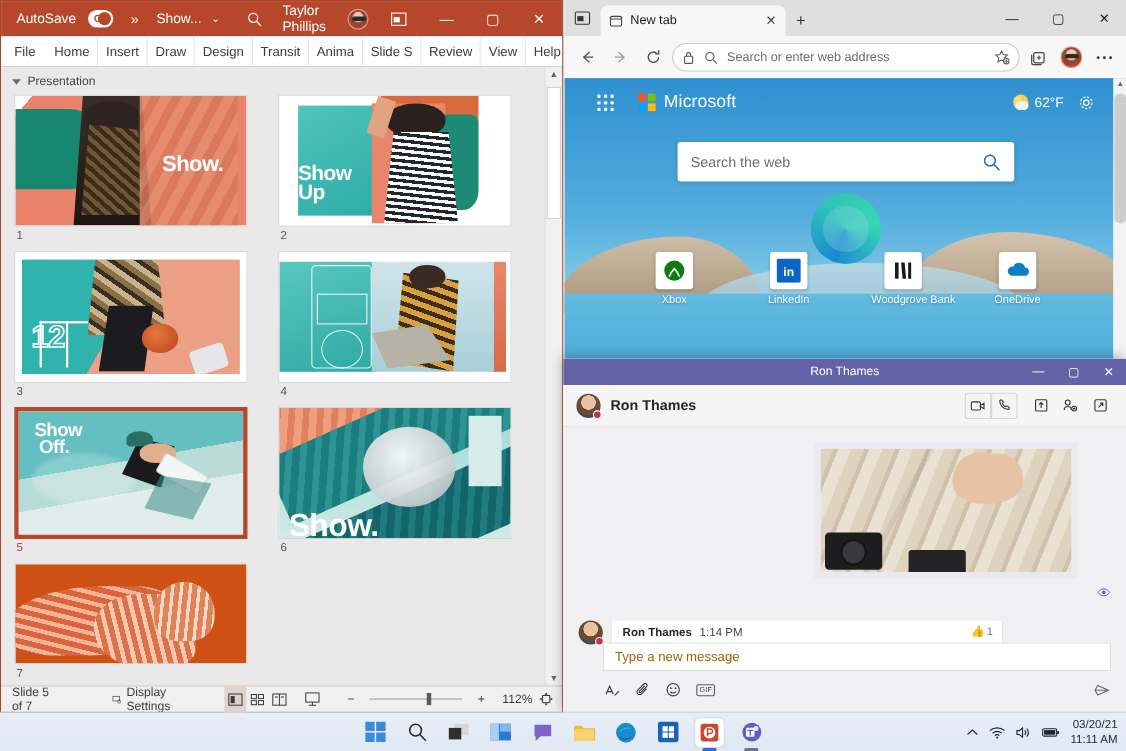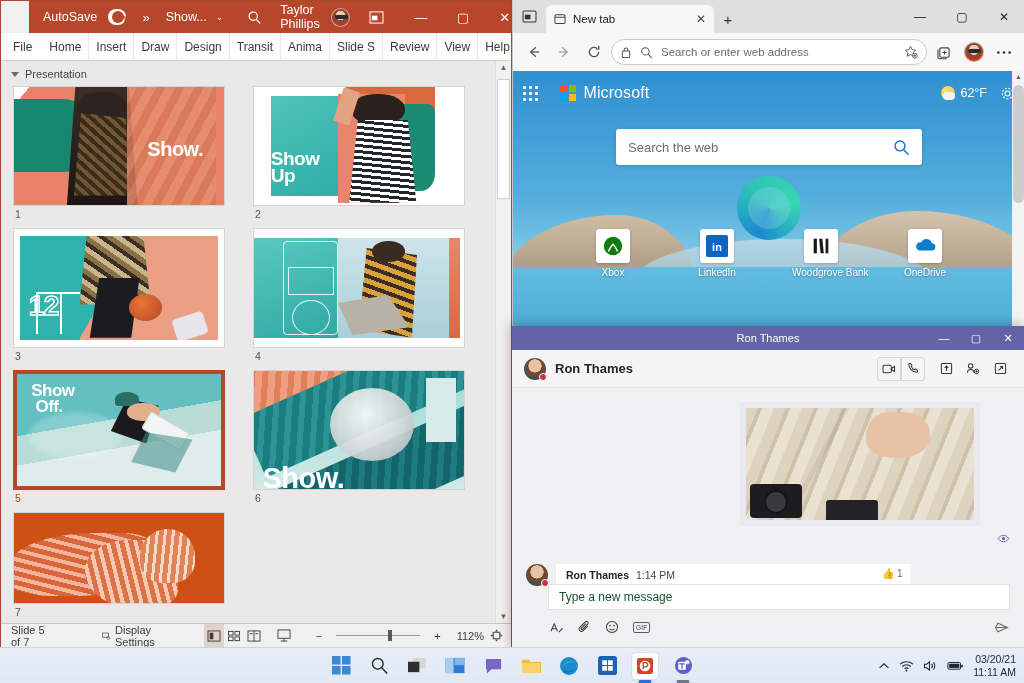--- a/index.html
+++ b/index.html
@@ -31,21 +31,21 @@
 
   
   #ppt {
     position:absolute; left:0; top:0; width:512px; height:648px;
     background:#f0f0f0; border:1px solid #a9472a;
     display:flex; flex-direction:column;
   }
   #ppt-title {
     height:32px; background:#b7472a; color:#fff;
     display:flex; align-items:center; padding:0 0 0 14px; gap:4px;
-    font-size:12.5px; flex:none;margin-left:28px;
+    font-size:12.5px; flex:none;
   }
   #ppt-title .seg { display:flex; align-items:center; }
   .autosave-label { margin-right:7px; }
   .toggle {
     width:36px; height:16px; border-radius:9px; background:#fff; position:relative;
     display:flex; align-items:center;
   }
   .toggle span { font-size:9.5px; color:#b7472a; font-weight:bold; margin-left:5px; }
   .toggle .knob { position:absolute; right:2px; width:12px; height:12px; border-radius:50%; background:#b7472a; }
   .chev-dbl { margin:0 12px; font-size:13px; opacity:.95; }
@@ -133,21 +133,21 @@
     display:flex; align-items:center; gap:8px; padding:0 8px; font-size:11.5px; color:#6b6b6b;
   }
   #omnibox .ob-txt { flex:1; }
 
   #edge-page { flex:1; position:relative; overflow:hidden; }
   #ntp {
     position:absolute; inset:0;
     background:linear-gradient(180deg,#2f8fd0 0%,#55aedd 22%,#8fd2ea 36%,#bfe4f0 44%,#7fc6e4 54%,#3e9fd1 70%,#1f7ab4 100%);
   }
   .mtn { position:absolute; background:#c9b9a4; }
-  #ntp-top { position:absolute; left:0; right:0; top:0; height:44px; display:flex; align-items:center; padding:0 10px; color:#fff; }
+  #ntp-top { position:absolute; left:0; right:0; top:0; height:44px; display:flex; align-items:center; padding:0 30px; color:#fff; }
   .waffle { display:grid; grid-template-columns:repeat(3,3px); grid-gap:3px; }
   .waffle i { width:3px; height:3px; background:#fff; border-radius:1px; display:block; }
   .ms-logo { display:grid; grid-template-columns:repeat(2,7px); grid-gap:1.5px; margin-left:22px; }
   .ms-logo i { width:7px; height:7px; display:block; }
   .ms-word { margin-left:8px; font-size:16px; color:#fff; font-weight:500; letter-spacing:.1px; }
   #ntp-top .right { margin-left:auto; display:flex; align-items:center; gap:13px; }
   .wx { display:flex; align-items:center; gap:5px; font-size:12.5px; }
   .sun { width:14px; height:14px; border-radius:50%; background:radial-gradient(circle at 35% 35%,#ffe27a,#f6b52c); position:relative; }
   .sun::after{content:"";position:absolute;left:2px;top:6px;width:12px;height:8px;border-radius:6px;background:#eef4f8;}
   #ntp-search {
@@ -223,21 +223,21 @@
   #msg-row { position:absolute; left:14px; top:176px; display:flex; gap:8px; }
   #msg-bubble {
     background:#fff; border-radius:2px; padding:5px 10px 7px; box-shadow:0 1px 1px rgba(0,0,0,.08);
     min-width:258px; position:relative;
   }
   .mb-meta { font-size:10.5px; color:#484644; display:flex; align-items:center; gap:7px; }
   .mb-meta .who { font-weight:bold; color:#252423; font-size:10.5px; }
   .mb-text { font-size:12px; color:#252423; margin-top:3px; }
   .react { position:absolute; right:8px; top:4px; display:flex; align-items:center; gap:2px; font-size:10px; color:#6264a7; }
   #compose { position:absolute; left:36px; right:14px; bottom:38px; height:26px; background:#fff; border:1px solid #e1e1e1;
-             display:flex; align-items:center; padding:0 10px; font-size:12px; color:#14532d; }
+             display:flex; align-items:center; padding:0 10px; font-size:12px; color:#a16207; }
   #compose-tools { position:absolute; left:38px; right:14px; bottom:10px; height:22px; display:flex; align-items:center; gap:14px; color:#3b3a39; font-size:12px; }
   #compose-tools .send { margin-left:auto; color:#6b6b6b; font-size:13px; }
   .gifbox { border:1px solid #5b5b5b; border-radius:2px; font-size:6.5px; padding:1px 2px; letter-spacing:.2px; }
   svg { display:block; }
 </style>
 </head>
 <body>
 
 <div id="desktop"></div>
 

